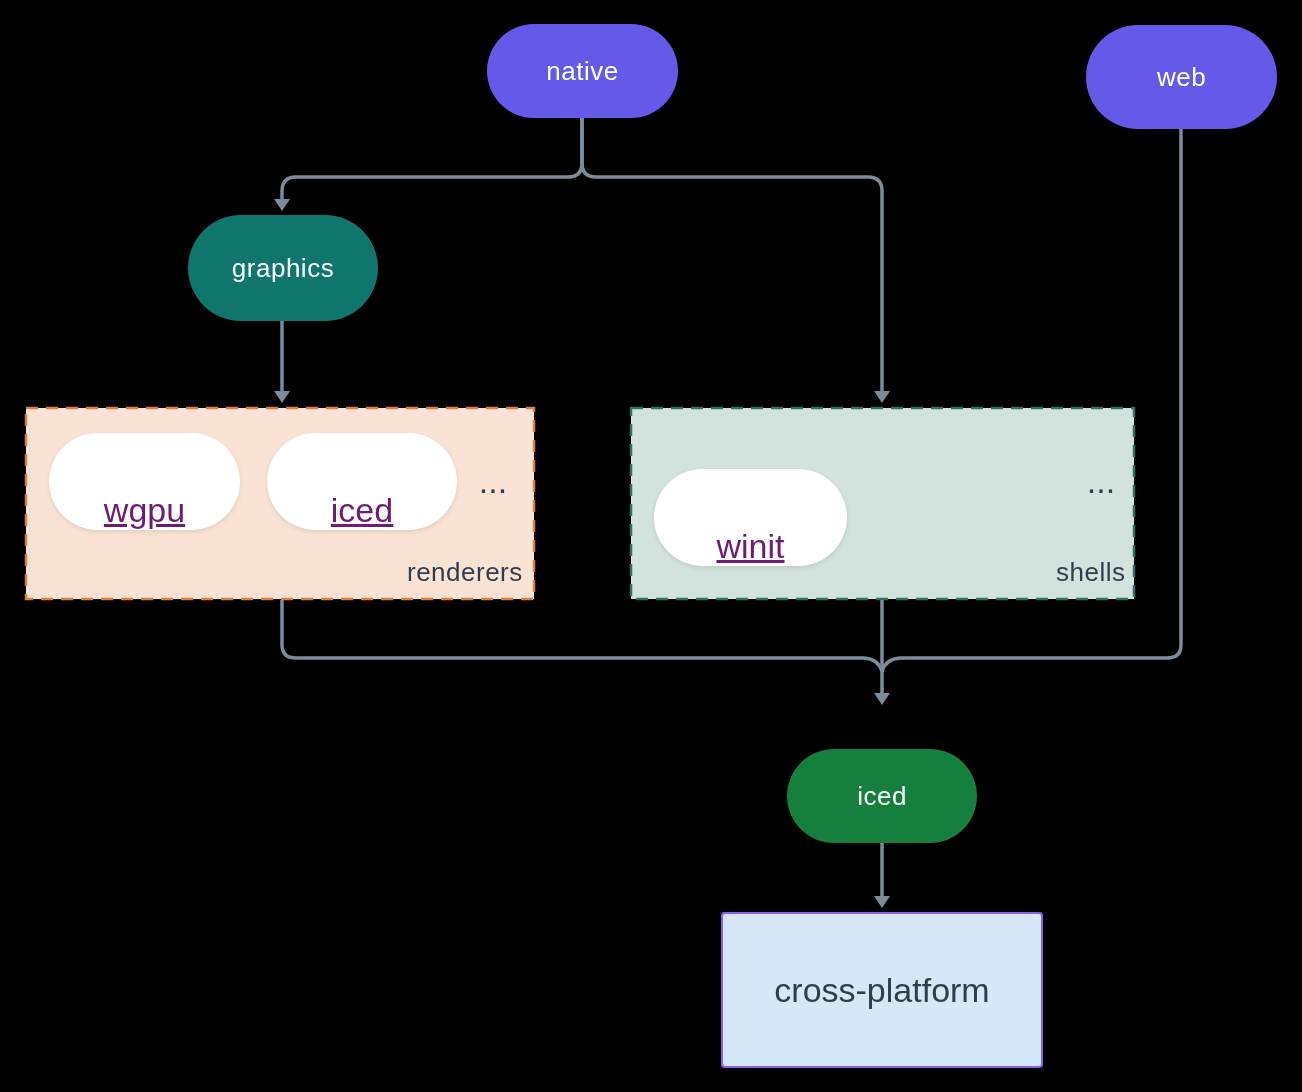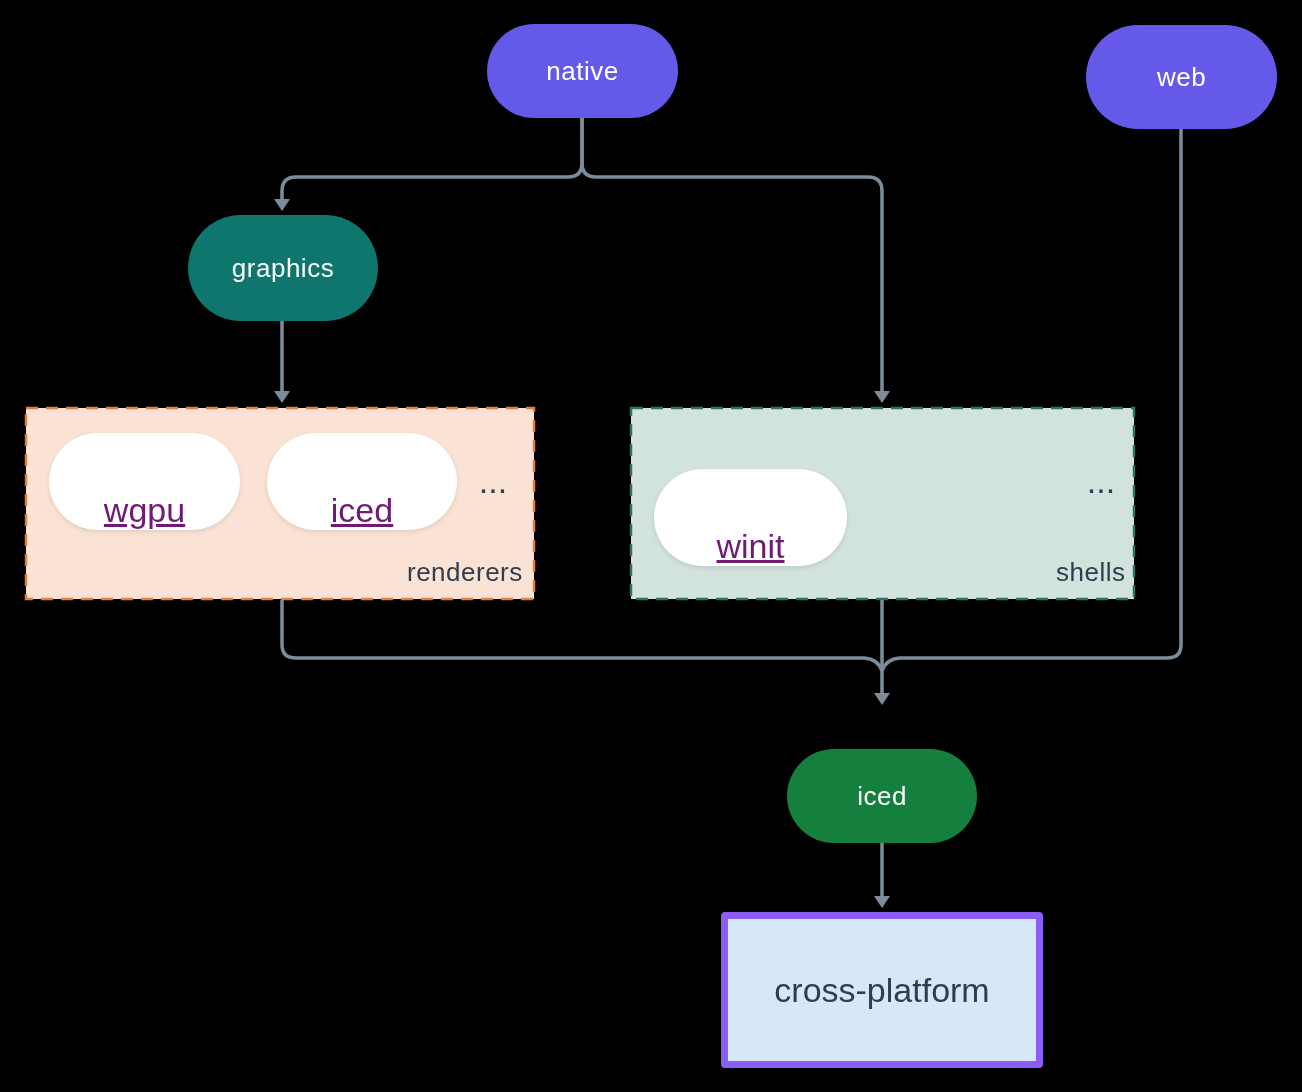--- a/index.html
+++ b/index.html
@@ -36,21 +36,21 @@
   }
   .ellipsis.renderers{left:466px;top:462px;}
   .ellipsis.shells{left:1074px;top:462px;}
   .group-label{
     position:absolute;color:#2e3d4f;font-size:26px;letter-spacing:0.5px;
   }
   .group-label.renderers{left:407px;top:557px;}
   .group-label.shells{left:1056px;top:557px;}
   .app-box{
     position:absolute;left:721px;top:912px;width:322px;height:156px;
-    background:#d6e7f8;border:7px solid #8b5cf6;border-radius:4px;
+    background:#d6e7f8;border:2px solid #8b5cf6;border-radius:4px;
     box-sizing:border-box;display:flex;flex-direction:column;align-items:center;justify-content:center;
     color:#2e3d4f;font-size:34px;line-height:1.42;
   }
   .app-box span{display:block;}
 </style>
 </head>
 <body>
 
 <div class="canvas">
 

